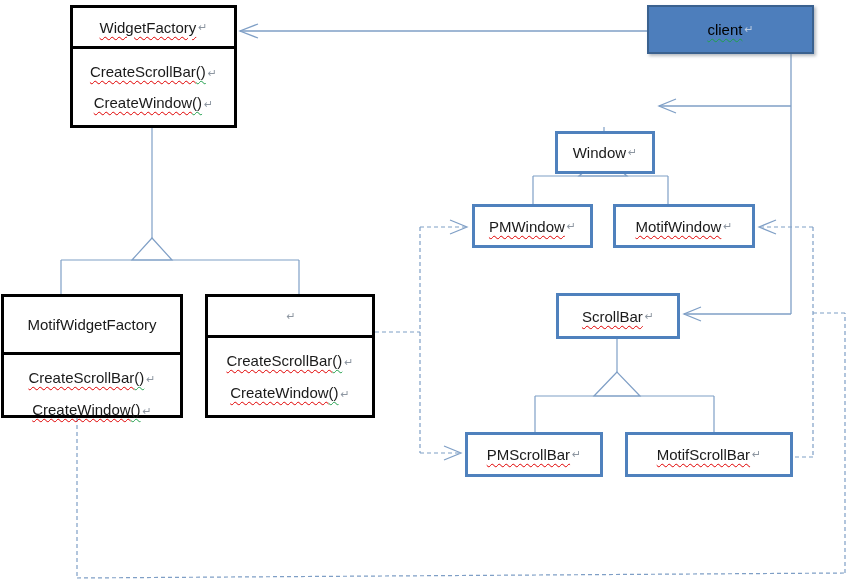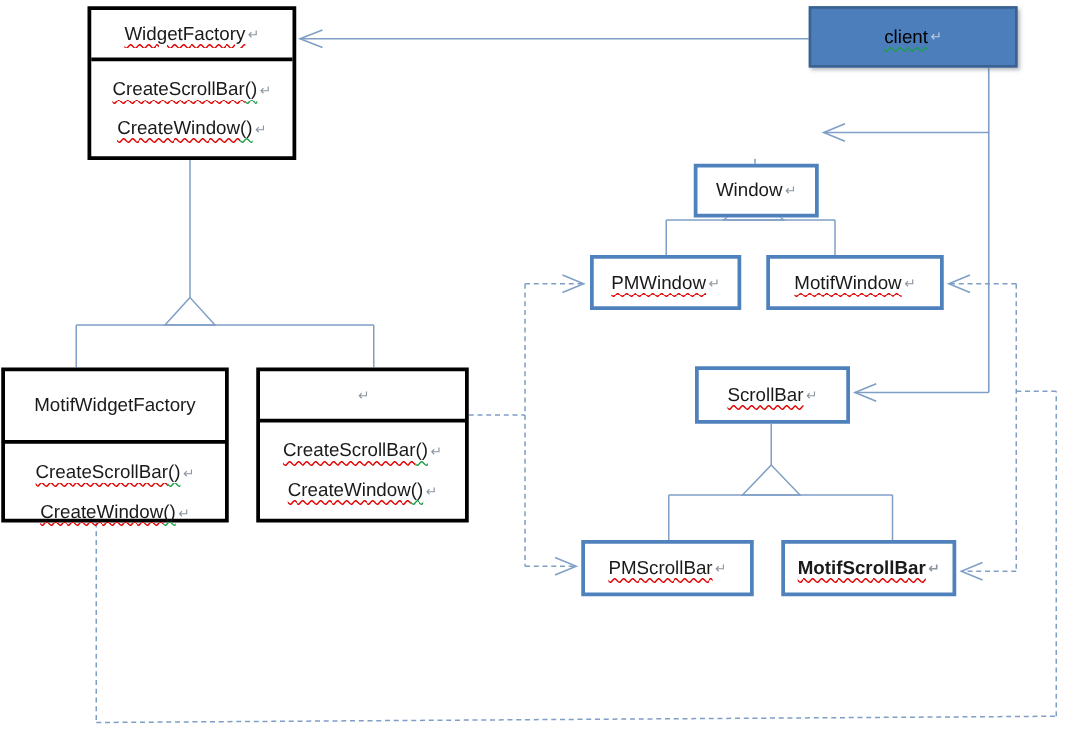--- a/index.html
+++ b/index.html
@@ -147,21 +147,21 @@
   <div class="node blue-box" style="left:556px;top:293px;width:124px;height:46px;">
     <span class="label sq-red">ScrollBar</span>
       <span class="ret">↵</span>
   </div>
 
   <div class="node blue-box" style="left:465px;top:432px;width:138px;height:45px;">
     <span class="label sq-red">PMScrollBar</span>
       <span class="ret">↵</span>
   </div>
 
-  <div class="node blue-box" style="left:625px;top:432px;width:140px;height:45px;font-weight:bold;">
+  <div class="node blue-box" style="left:625px;top:432px;width:168px;height:45px;">
     <span class="label sq-red">MotifScrollBar</span>
       <span class="ret">↵</span>
   </div>
 
   <div class="node black-box" style="left:1px;top:294px;width:182px;height:124px;">
     <div class="title-compartment" style="height:58px;">
       <span class="label">MotifWidgetFactory</span>
     </div>
     <div class="methods-compartment">
       <div class="label">

